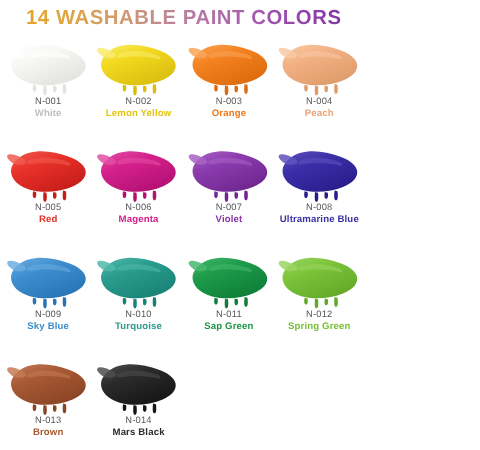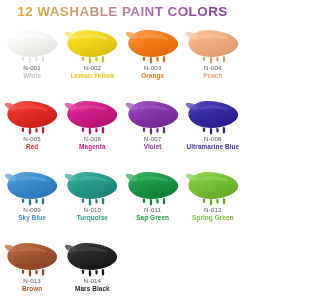--- a/index.html
+++ b/index.html
@@ -72,21 +72,21 @@
     line-height: 8px;
     text-align: center;
     white-space: nowrap;
   }
 </style>
 </head>
 <body>
 
 <div class="page">
 
-  <div class="title">12 WASHABLE PAINT COLORS</div>
+  <div class="title">14 WASHABLE PAINT COLORS</div>
 
   <div class="grid">
       <div class="cell">
         <div class="blob-wrap">
           <svg viewBox="0 0 112 88" preserveAspectRatio="none">
             <defs>
               <linearGradient id="g0" x1="0" y1="0" x2="0.7" y2="1">
                 <stop offset="0" stop-color="#FFFFFF"></stop>
                 <stop offset="0.38" stop-color="#F7F7F5"></stop>
                 <stop offset="1" stop-color="#E2E2DE"></stop>

